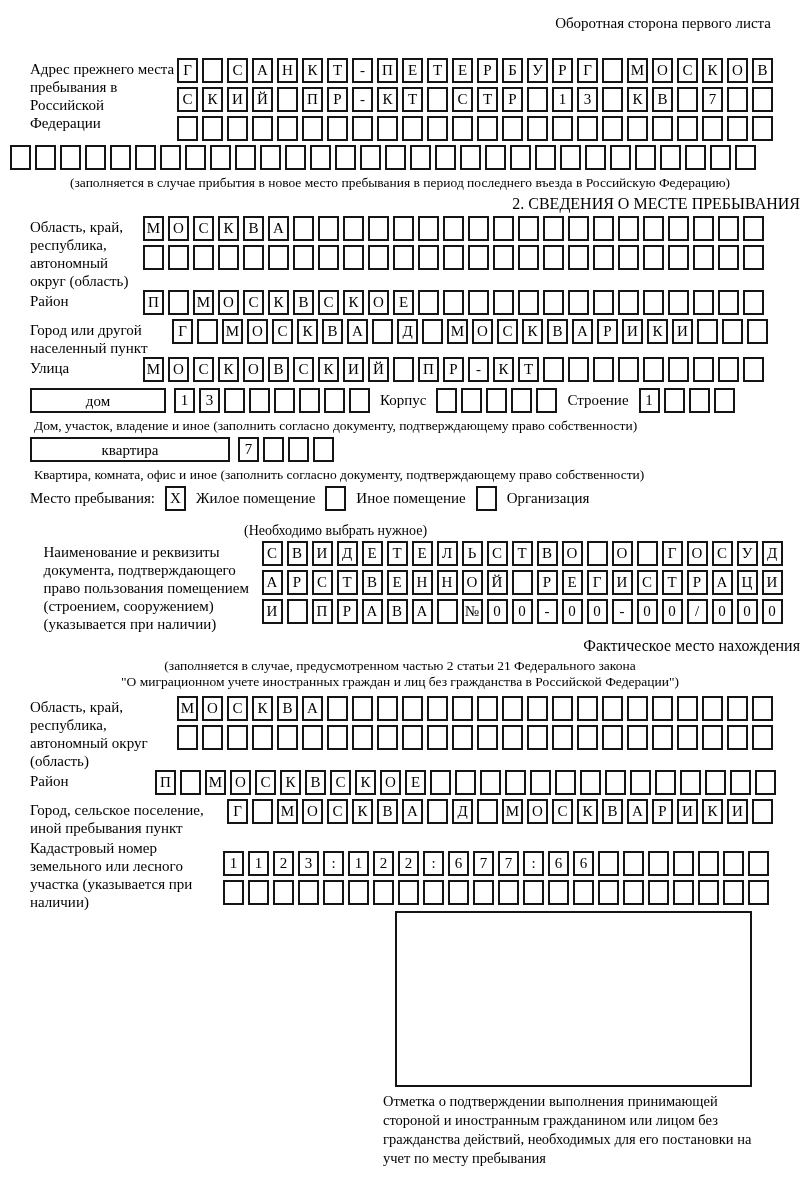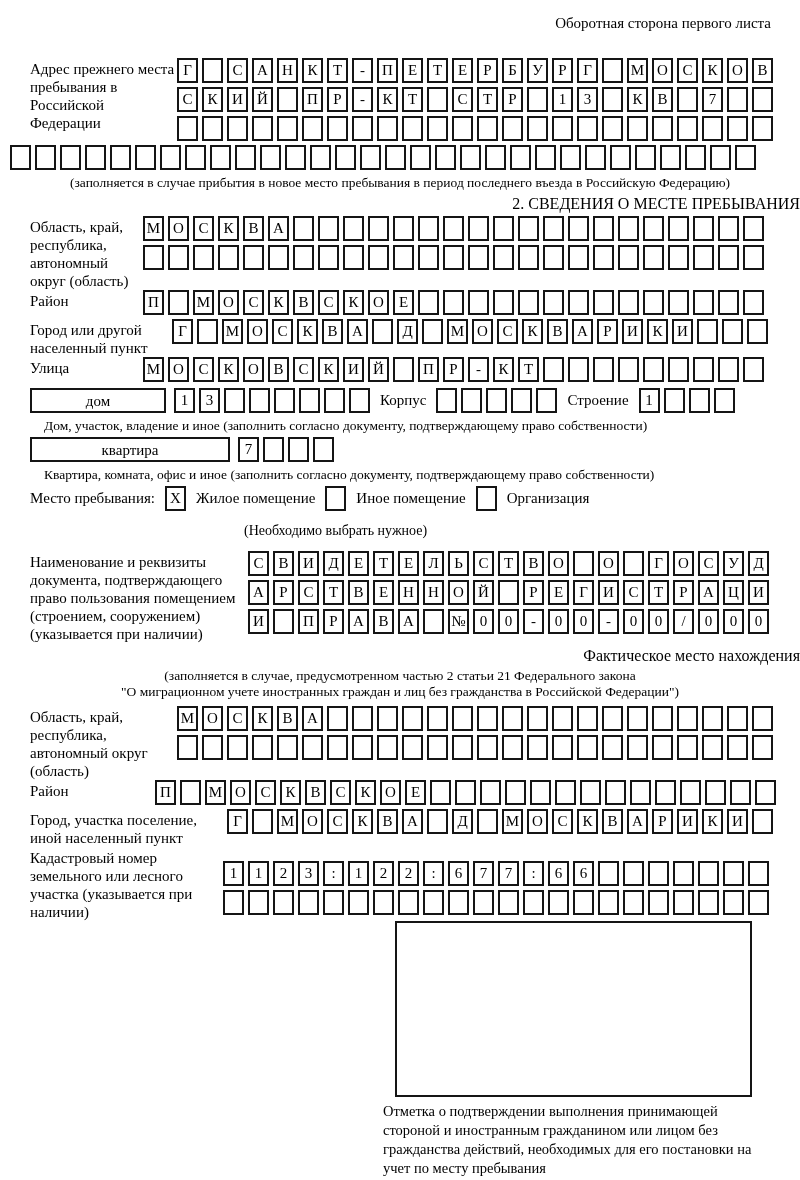--- a/index.html
+++ b/index.html
@@ -26,27 +26,27 @@
   }
   .inline-label { flex:0 0 auto; margin:3px 10px 0 6px; }
   .inline-label.first { margin-left:0; }
 
   .ind-a { margin-left:30px; }
   .ind-full { margin-left:10px; }
   .lw147 { width:147px; } .lw113 { width:113px; } .lw142 { width:142px; }
   .lw218 { width:218px; } .lw125 { width:125px; } .lw197 { width:197px; }
   .lw193 { width:193px; }
   .w162 { width:136px; } .w200 { width:200px; }
-  .mt2 { margin-top:2px; } .mt3 { margin-top:3px; } .mt4 { margin-top:12px; }
+  .mt2 { margin-top:2px; } .mt3 { margin-top:3px; } .mt4 { margin-top:2px;justify-content:center; }
   .mt6 { margin-top:6px; } .mt8 { margin-top:8px; } .mt26 { margin-top:26px; }
   .pt14 { padding-top:14px; }
 
   .caption { font-size:13.5px; line-height:17px; }
   .caption.center { text-align:center; margin-top:2px; }
-  .caption.left { margin-left:44px; margin-bottom:3px; }
+  .caption.left { margin-left:34px; margin-bottom:3px; }
   .sec-title { text-align:right; font-weight:normal; font-size:16px; line-height:20px; margin-top:3px; margin-bottom:2px; }
   .sub-center { text-align:center; font-size:13.5px; line-height:16px; }
   .stay-note { margin-left:244px; font-size:14px; line-height:16px; margin-top:8px; }
 
   .stamp-box { margin-left:395px; width:357px; height:176px; border:2px solid #151515; }
   .stamp-caption { margin:5px 0 0 383px; width:385px; text-align:left; font-size:14.5px; line-height:19px; }
 </style>
 </head>
 <body>
 
@@ -545,21 +545,21 @@
         <span class="cell">&nbsp;</span>
         <span class="cell">&nbsp;</span>
         <span class="cell">&nbsp;</span>
         <span class="cell">&nbsp;</span>
         <span class="cell">&nbsp;</span>
         <span class="cell">&nbsp;</span>
       </div>
   </div>
 
   <div class="flexrow ind-a">
-    <div class="label lw197">Город, участка поселение, иной населенный пункт</div>
+    <div class="label lw197">Город, сельское поселение, иной пребывания пункт</div>
     <div class="cellrow">
         <span class="cell">Г</span>
         <span class="cell">&nbsp;</span>
         <span class="cell">М</span>
         <span class="cell">О</span>
         <span class="cell">С</span>
         <span class="cell">К</span>
         <span class="cell">В</span>
         <span class="cell">А</span>
         <span class="cell">&nbsp;</span>

